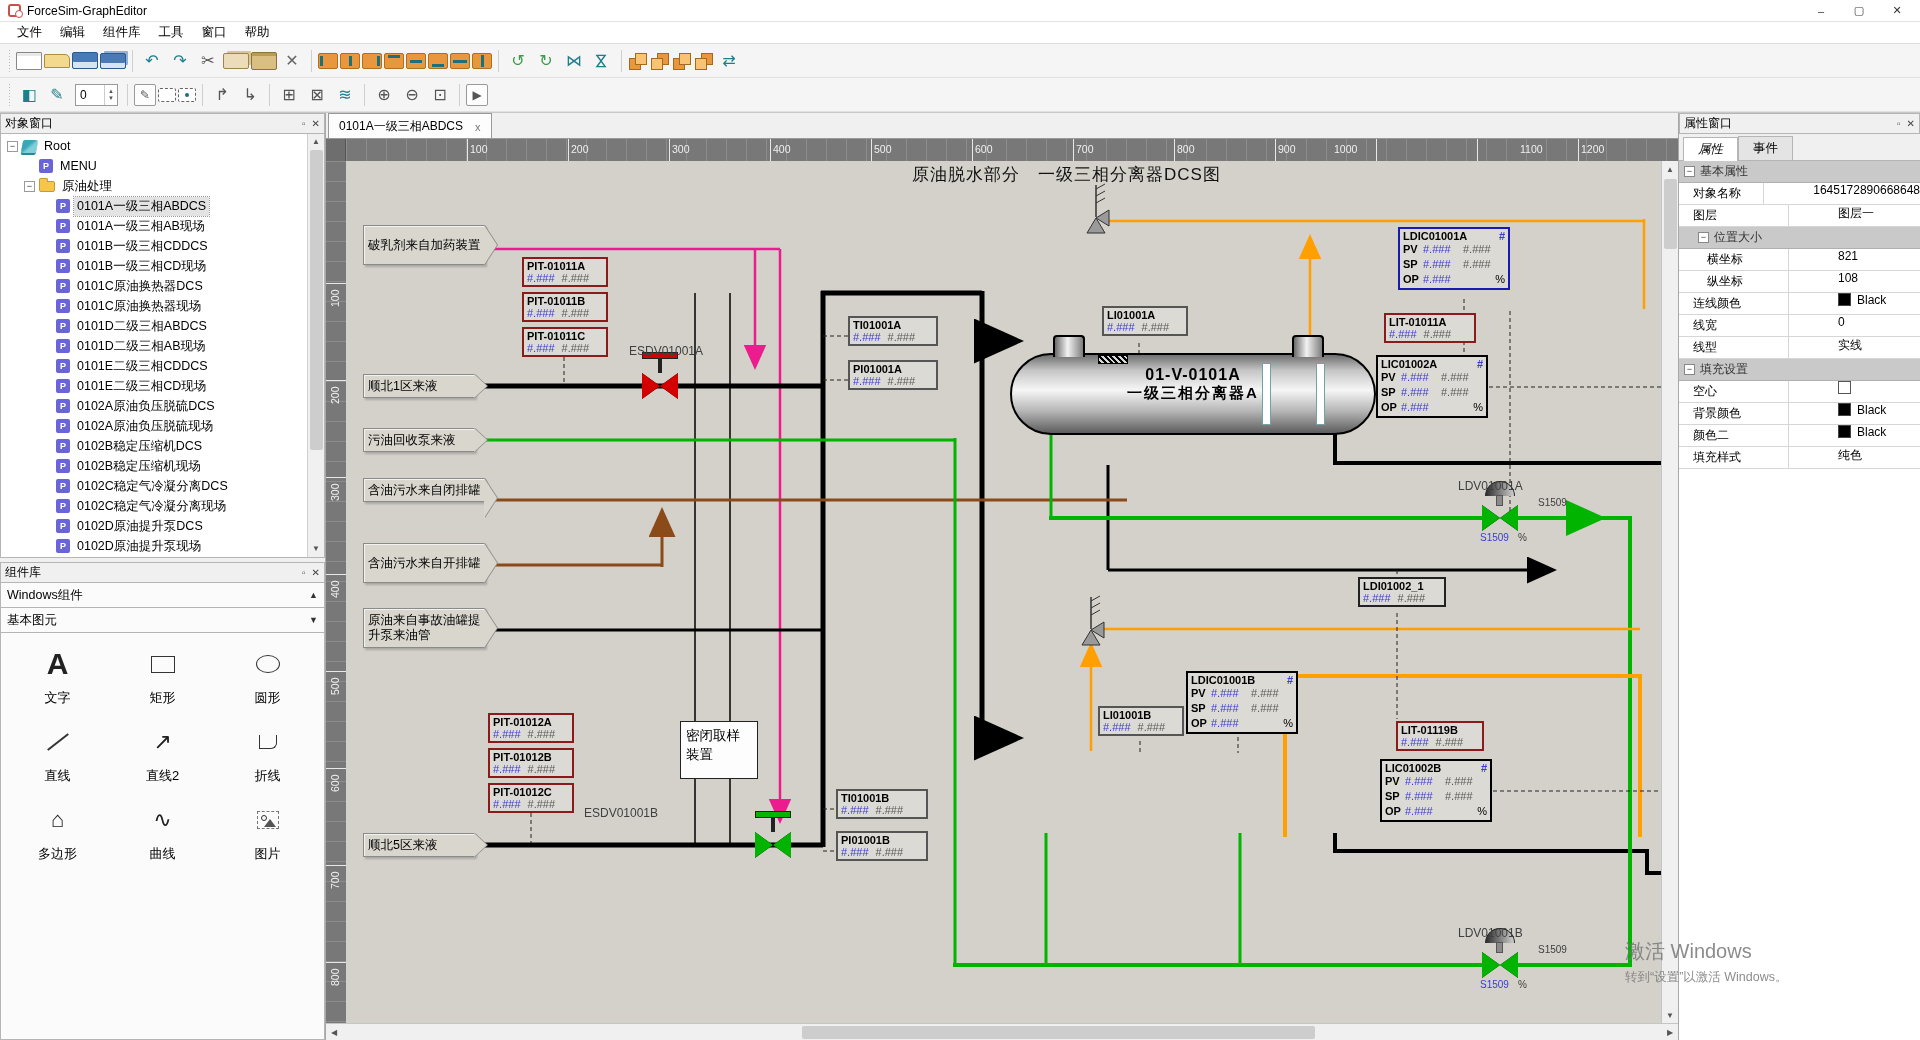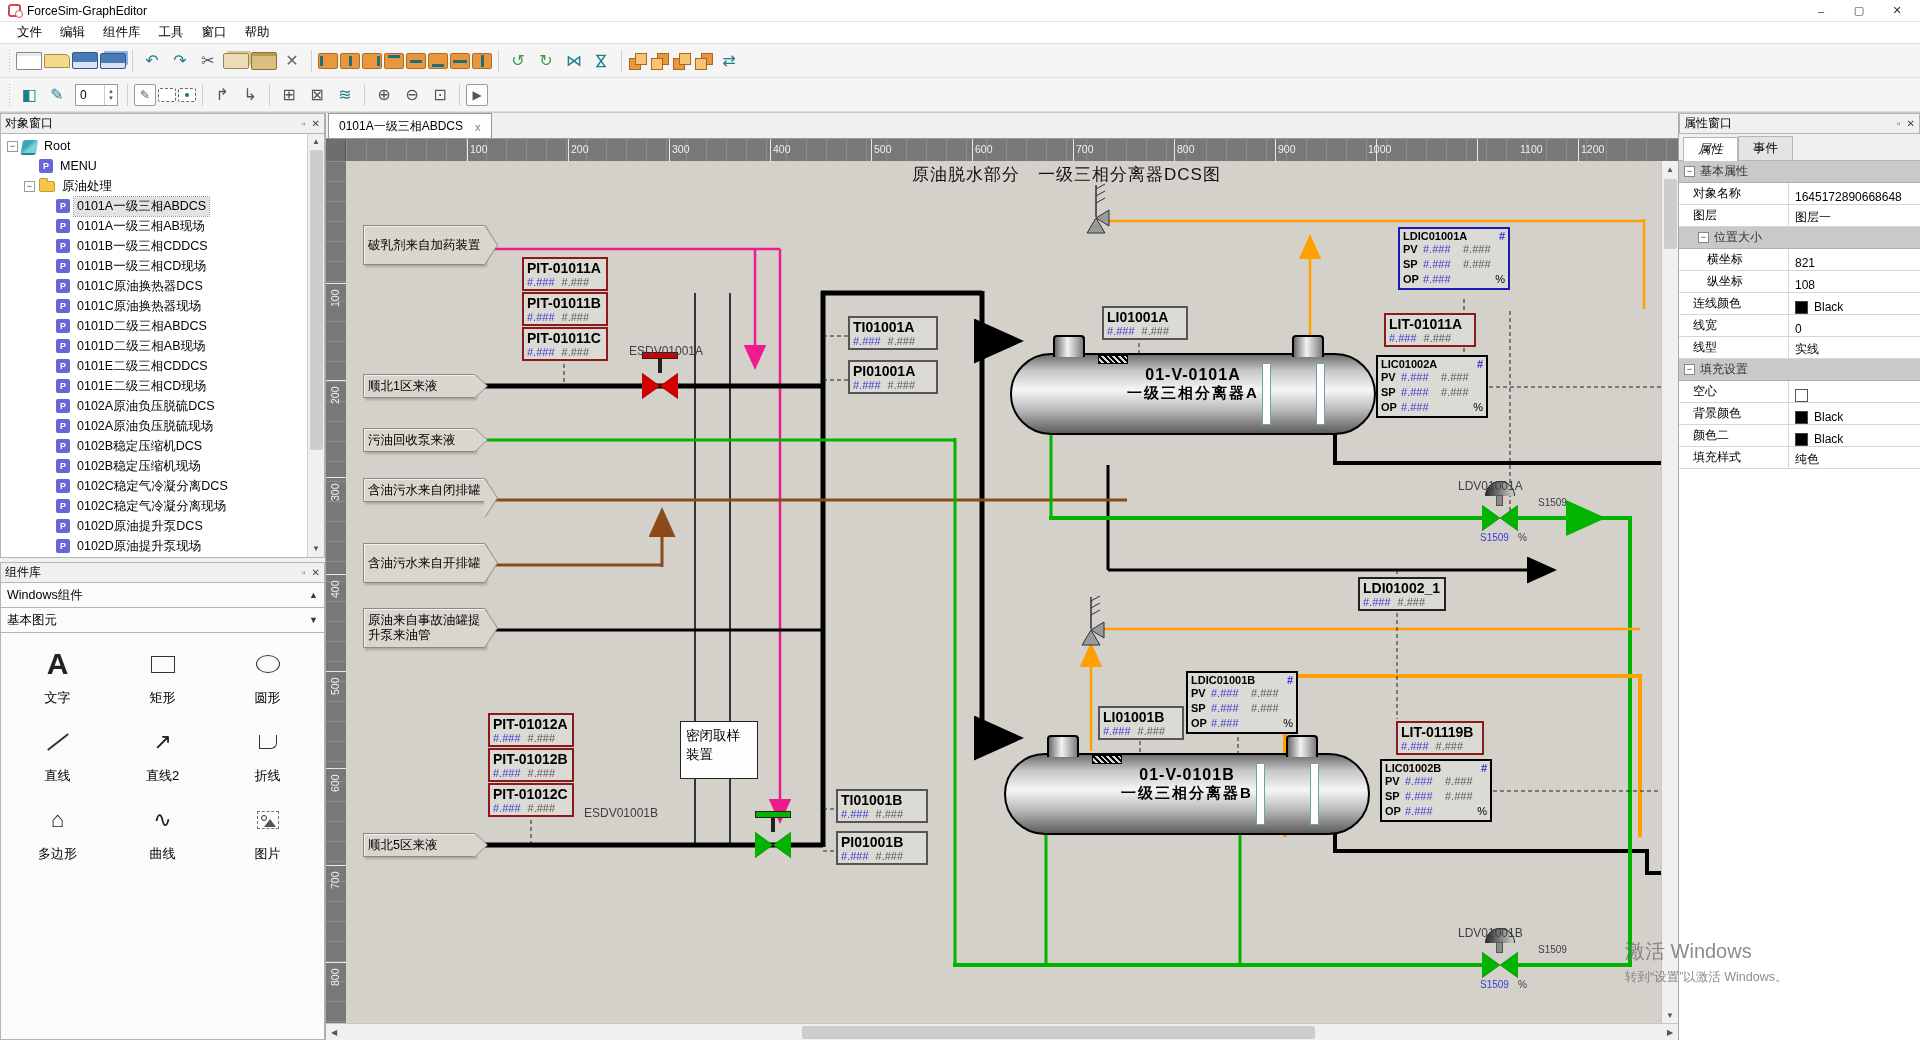--- a/index.html
+++ b/index.html
@@ -108,21 +108,21 @@
   #cvthumb{width:13px;height:70px;background:#cdcdcd;border-radius:2px;margin-top:2px;}
   .cvfill{flex:1;}
   
   .ftag{position:absolute;background:#d9d6ce;border:1px solid #8a8a8a;box-shadow:inset 1px 1px 0 #f4f2ee,2px 2px 2px rgba(0,0,0,.2);display:flex;align-items:center;font-size:12.5px;line-height:15px;padding-left:4px;color:#000;height:24px;}
   .ftag::after{content:'';position:absolute;left:100%;top:-1px;width:0;height:0;border-top:12px solid transparent;border-bottom:12px solid transparent;border-left:13px solid #d9d6ce;filter:drop-shadow(1px 0 0 #8a8a8a);}
   .ftag.h2::after{border-top-width:20px;border-bottom-width:20px;}
   .ib{position:absolute;background:#dcdad4;border:2px solid #444;padding:1px 3px;width:86px;}
   .ib.bc-darkred{border-color:#8b1a1a;}
   .ib.bc-gray{border-color:#555;}
   .ib.bc-dark{border-color:#222;}
-  .ib-t{font-size:14px;font-weight:bold;color:#000;white-space:nowrap;}
+  .ib-t{font-size:11px;font-weight:bold;color:#000;white-space:nowrap;}
   .ib-v{font-size:11px;white-space:nowrap;display:flex;gap:7px;}
   .v1{color:#3b3bd6;}
   .v2{color:#5a5a5a;}
   .cb{position:absolute;background:#dcdad4;border:2px solid #000;width:112px;padding:1px 3px;}
   .cb.bc2-navy{border-color:#1a1ab0;}
   .cb-h{display:flex;justify-content:space-between;font-size:11px;font-weight:bold;}
   .cb-hash{color:#3b3bd6;}
   .cb-r{display:flex;font-size:11px;line-height:15px;}
   .cb-k{font-weight:bold;width:20px;}
   .cb-v1{color:#3b3bd6;width:40px;}
@@ -154,21 +154,21 @@
   .ptab{font-size:12.5px;padding:3px 14px;border:1px solid #b5b5b5;border-bottom:none;background:#e4e4e4;cursor:pointer;}
   .ptab.active{background:#fff;position:relative;top:1px;font-style:italic;}
   #pgrid{flex:1;overflow:hidden;font-size:12px;}
   .prow{display:flex;height:22px;border-bottom:1px solid #d6d6d6;align-items:center;}
   .pgroup{background:#c9c9c9;color:#333;border-bottom:1px solid #b0b0b0;}
   .pgroup.ind1{padding-left:14px;}
   .pexp{width:11px;height:11px;border:1px solid #888;background:#fff;font-size:9px;line-height:8px;text-align:center;margin:0 5px;cursor:pointer;}
   .pglabel{font-size:12px;}
   .pk{width:110px;padding-left:14px;border-right:1px solid #d6d6d6;height:100%;display:flex;align-items:center;}
   .pk.ind2{padding-left:28px;}
-  .pv{flex:1;padding-left:6px;display:flex;align-items:flex-end;gap:6px;height:100%;}
+  .pv{flex:1;padding-left:6px;display:flex;align-items:flex-start;gap:6px;height:100%;margin-left:43px;}
   .pswatch{width:13px;height:13px;display:inline-block;border:1px solid #444;}
   .pcheck{width:13px;height:13px;display:inline-block;border:1px solid #555;background:#fff;}
   
   #statusbar{height:18px;background:#f0f0f0;border-top:1px solid #c8c8c8;font-size:12px;display:flex;align-items:center;padding-left:6px;white-space:pre;color:#111;}
   #watermark{position:absolute;left:1625px;top:938px;color:rgba(120,120,120,.85);z-index:60;pointer-events:none;}
   #watermark .w1{font-size:20px;}
   #watermark .w2{font-size:12.5px;margin-top:4px;}
 </style>
 </head>
 <body>
@@ -487,21 +487,21 @@
             <span class="hlab" style="left: 528px;">500</span>
             <span class="htick" style="left: 626px;"></span>
             <span class="hlab" style="left: 629px;">600</span>
             <span class="htick" style="left: 727px;"></span>
             <span class="hlab" style="left: 730px;">700</span>
             <span class="htick" style="left: 828px;"></span>
             <span class="hlab" style="left: 831px;">800</span>
             <span class="htick" style="left: 929px;"></span>
             <span class="hlab" style="left: 932px;">900</span>
             <span class="htick" style="left: 1030px;"></span>
-            <span class="hlab" style="left: 1022px;">1000</span>
+            <span class="hlab" style="left: 988px;">1000</span>
             <span class="htick" style="left: 1131px;"></span>
             <span class="hlab" style="left: 1134px; margin-left: 40px;">1100</span>
             <span class="htick" style="left: 1232px;"></span>
             <span class="hlab" style="left: 1235px;">1200</span>
           </div>
       </div>
       <div id="canvas-row">
         <div id="vruler">
             <span class="vtick" style="top: 122px;"></span>
             <span class="vlab" style="top: 146px;">100</span>
@@ -642,29 +642,20 @@
               </div>
               <div class="vessel" style="left: 664px; top: 192px; width: 366px; height: 82px;">
                 <div class="noz n1"></div>
                 <div class="noz n2"></div>
                 <div class="slot s1"></div>
                 <div class="slot s2"></div>
                 <div class="hatchr"></div>
                 <div class="vname">01-V-0101A</div>
                 <div class="vsub">一级三相分离器A</div>
               </div>
-              <div class="vessel" style="left: 658px; top: 592px; width: 366px; height: 82px;">
-                <div class="noz n1"></div>
-                <div class="noz n2"></div>
-                <div class="slot s1"></div>
-                <div class="slot s2"></div>
-                <div class="hatchr"></div>
-                <div class="vname">01-V-0101B</div>
-                <div class="vsub">一级三相分离器B</div>
-              </div>
               <div class="ib bc-darkred" style="left: 176px; top: 96px;">
                 <div class="ib-t">PIT-01011A</div>
                 <div class="ib-v">
                   <span class="v1">#.###</span>
                   <span class="v2">#.###</span>
                 </div>
               </div>
               <div class="ib bc-darkred" style="left: 176px; top: 131px;">
                 <div class="ib-t">PIT-01011B</div>
                 <div class="ib-v">

